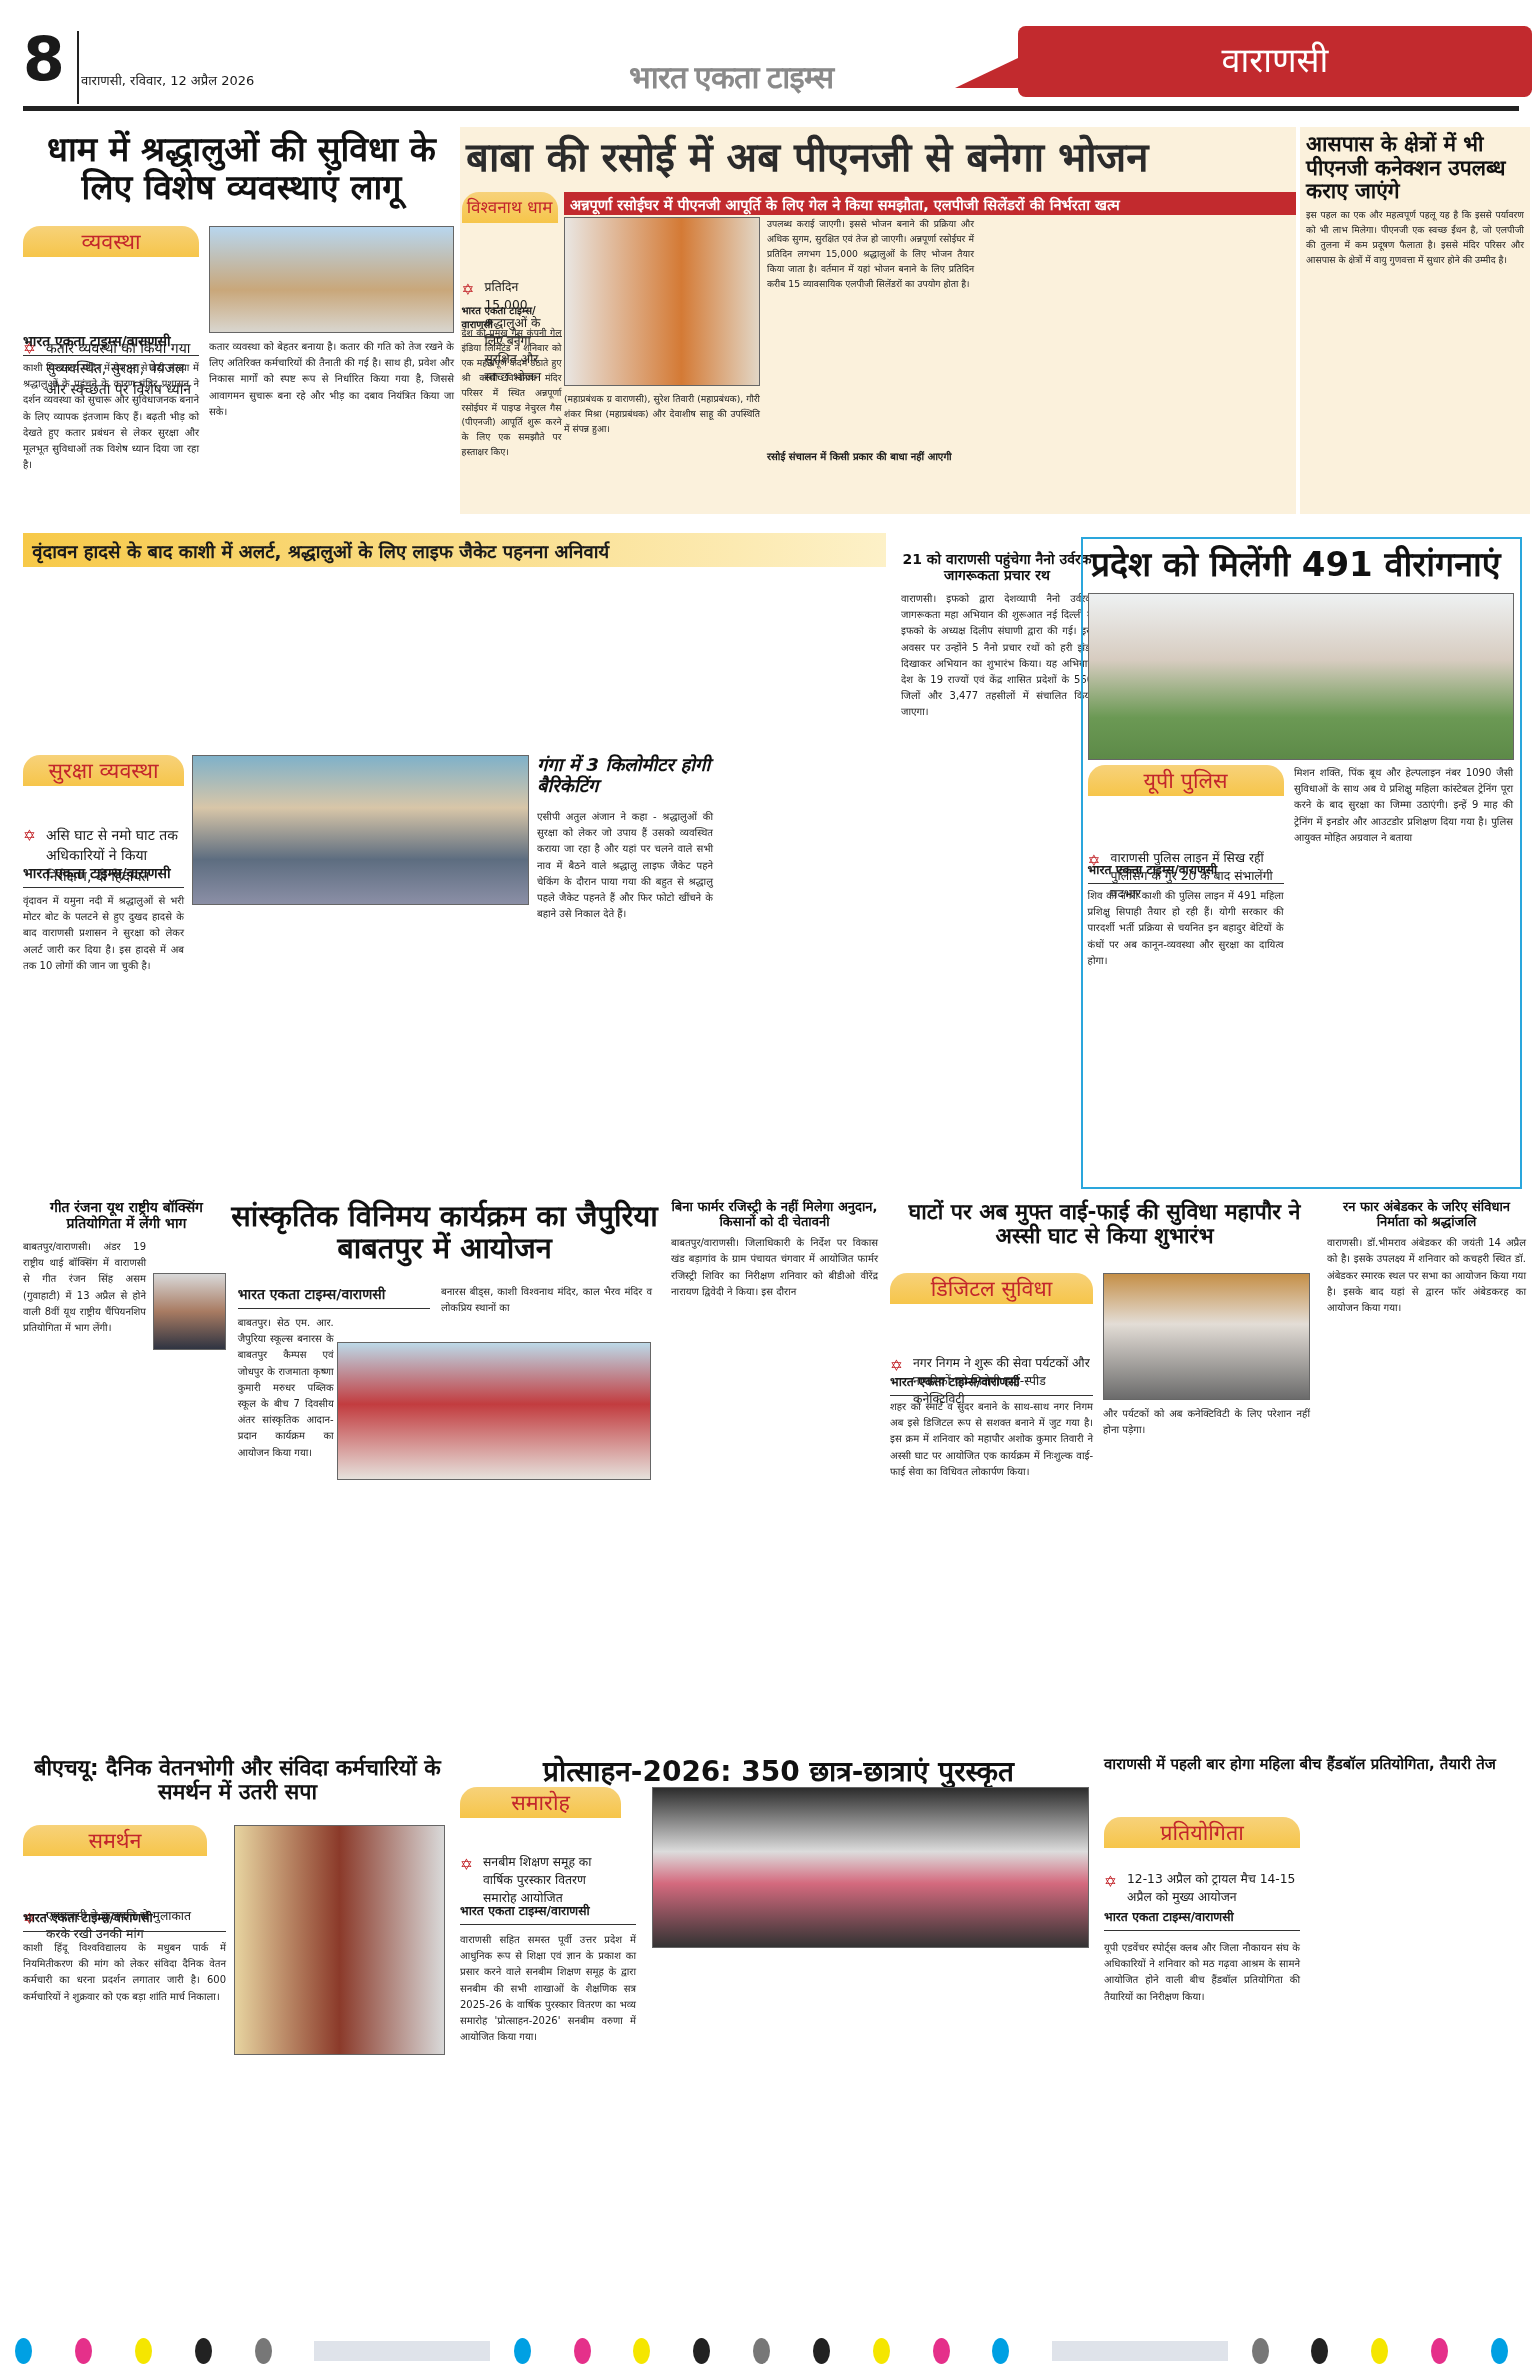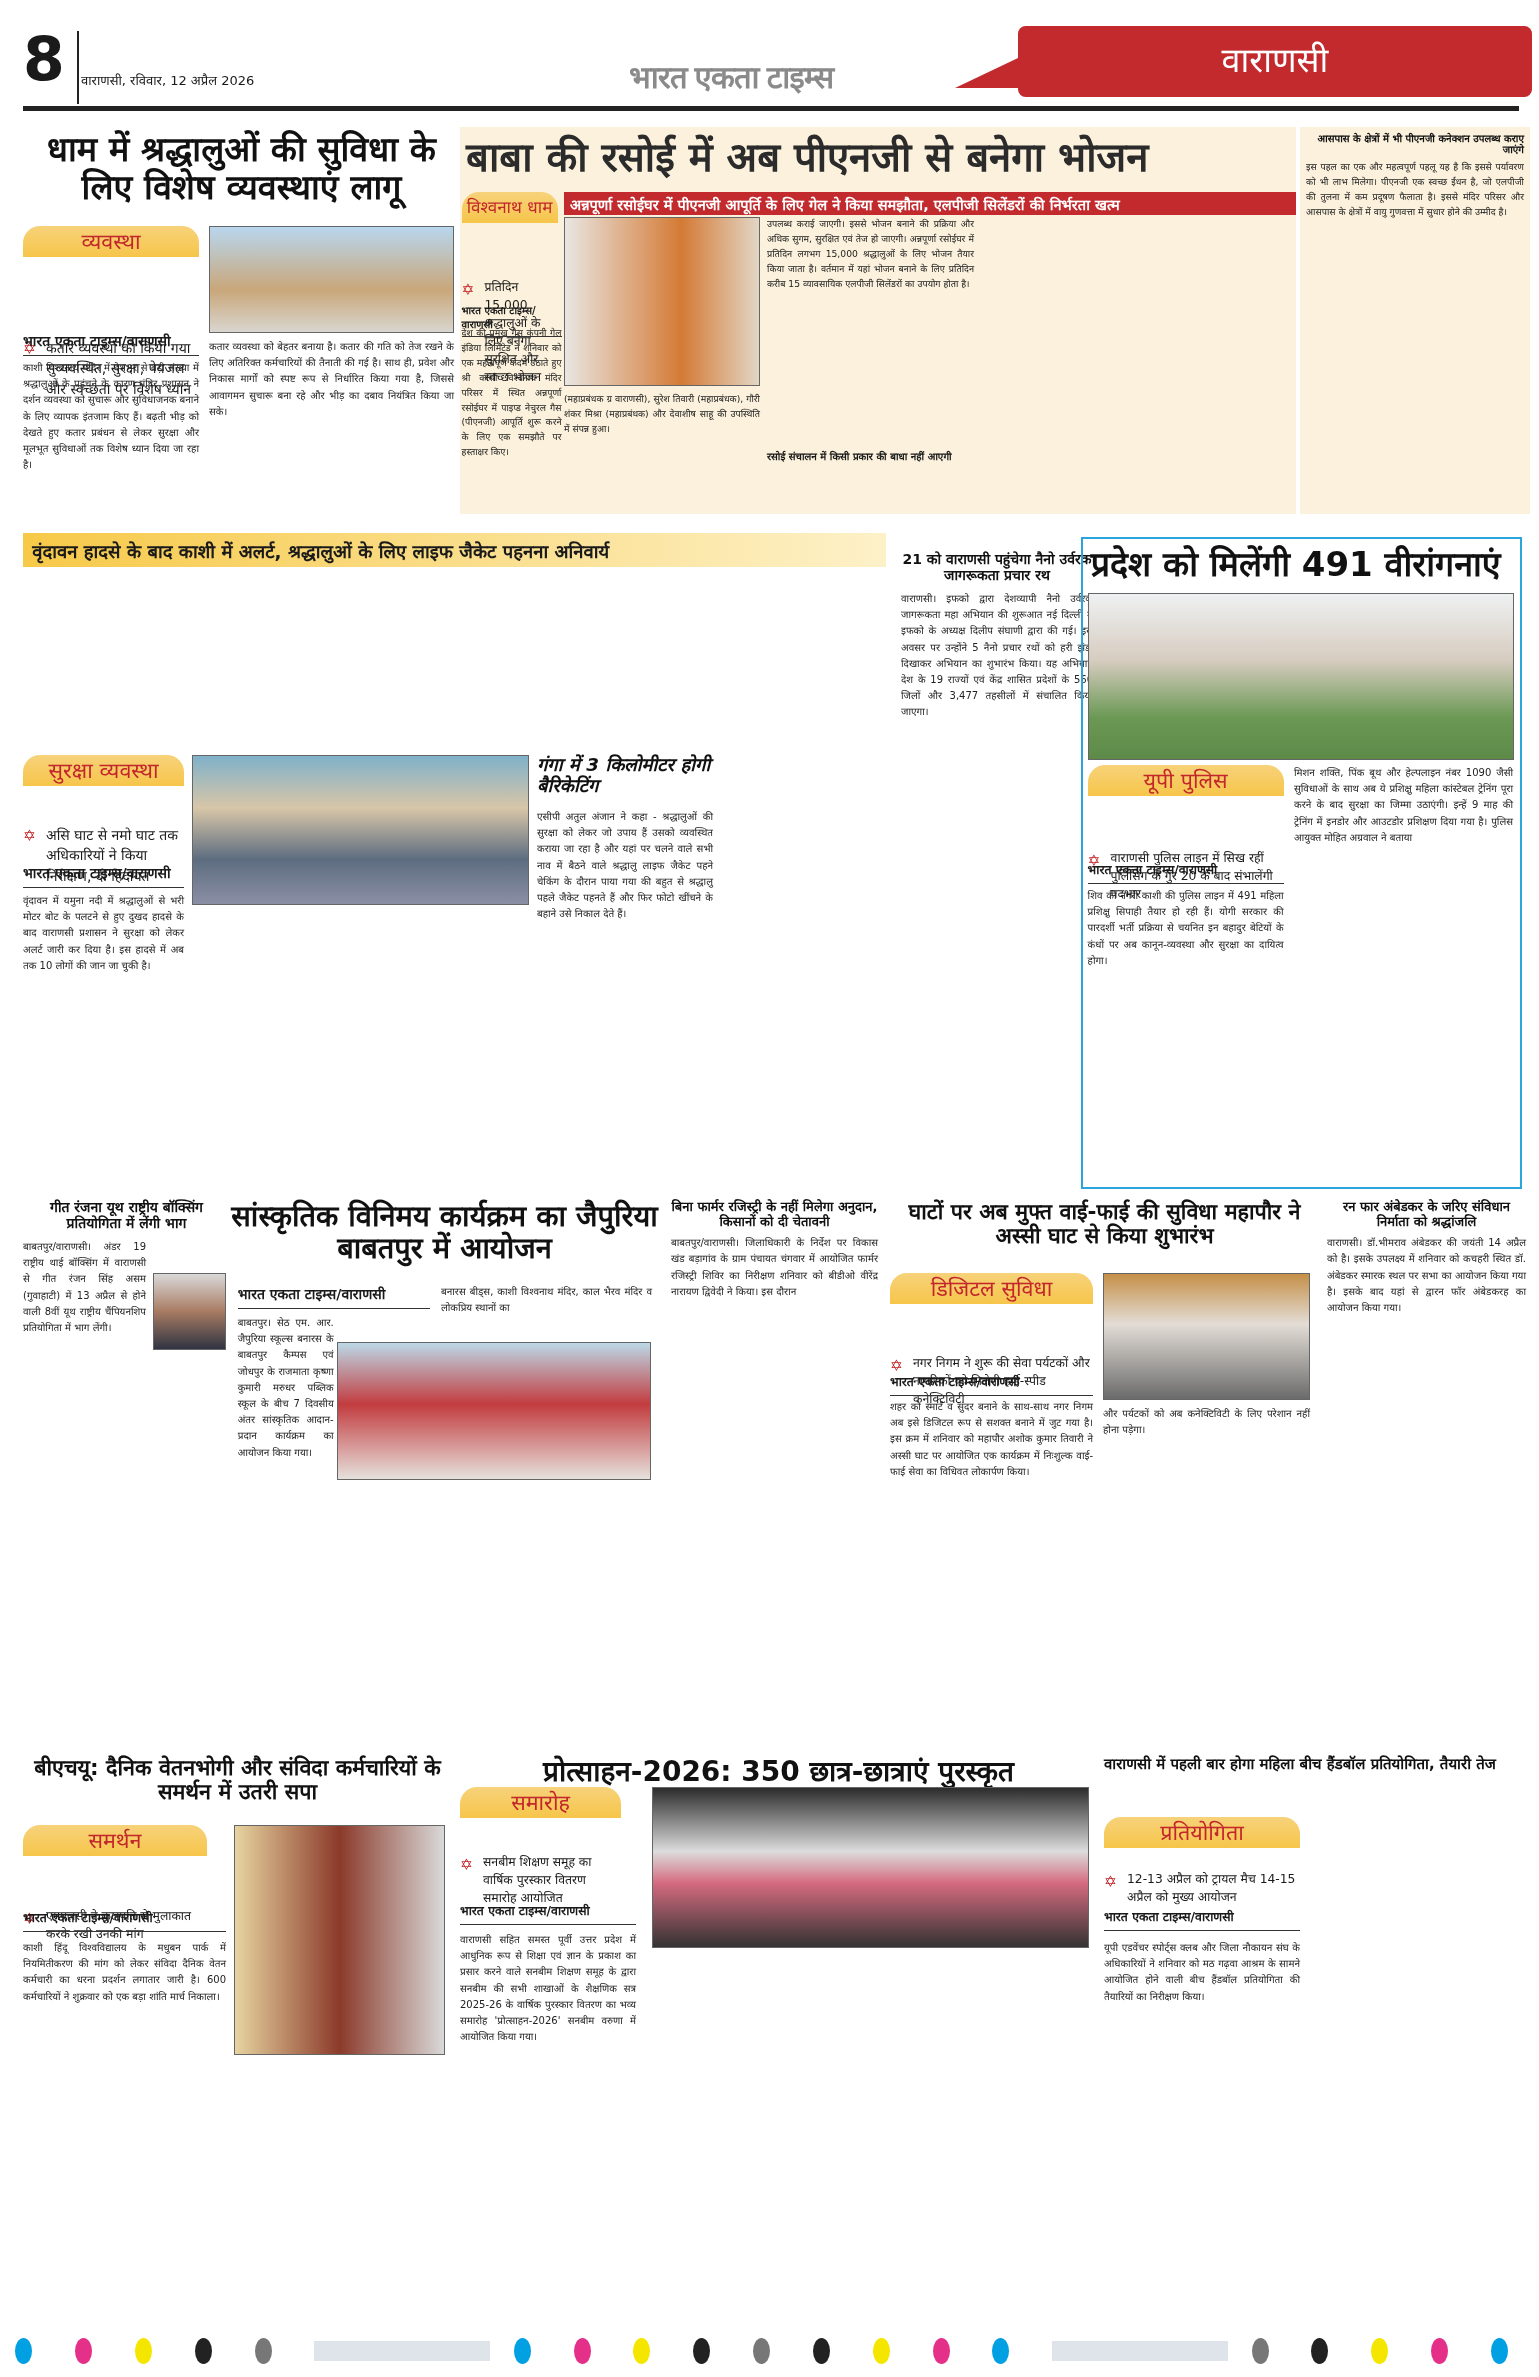--- a/index.html
+++ b/index.html
@@ -54,21 +54,21 @@
   <div class="abs bullet" style="left:1.5px;top:100px;width:100px;font-size:12.3px"><span class="star">✡</span><span>प्रतिदिन 15,000 श्रद्धालुओं के लिए बनेगा सुरक्षित और स्वच्छ भोजन</span></div>
   <div class="abs byline" style="left:1.5px;top:176px;width:100px;font-size:10px">भारत एकता टाइम्स/वाराणसी</div>
   <div class="abs body" style="left:1.5px;top:199px;width:100px;font-size:9.2px">देश की प्रमुख गैस कंपनी गेल इंडिया लिमिटेड ने शनिवार को एक महत्वपूर्ण कदम उठाते हुए श्री काशी विश्वनाथ मंदिर परिसर में स्थित अन्नपूर्णा रसोईघर में पाइप्ड नेचुरल गैस (पीएनजी) आपूर्ति शुरू करने के लिए एक समझौते पर हस्ताक्षर किए।</div>
   <div class="abs photo" style="left:104px;top:90px;width:196px;height:169px;background:linear-gradient(90deg,#e9e6e2,#d47a35 60%,#e2d6c5)"></div>
   <div class="abs body" style="left:104px;top:265px;width:196px;font-size:9.2px">(महाप्रबंधक ग्र वाराणसी), सुरेश तिवारी (महाप्रबंधक), गौरी शंकर मिश्रा (महाप्रबंधक) और देवाशीष साहू की उपस्थिति में संपन्न हुआ।</div>
   <div class="abs body" style="left:307px;top:90px;width:207px;font-size:9.2px">उपलब्ध कराई जाएगी। इससे भोजन बनाने की प्रक्रिया और अधिक सुगम, सुरक्षित एवं तेज हो जाएगी। अन्नपूर्णा रसोईघर में प्रतिदिन लगभग 15,000 श्रद्धालुओं के लिए भोजन तैयार किया जाता है। वर्तमान में यहां भोजन बनाने के लिए प्रतिदिन करीब 15 व्यावसायिक एलपीजी सिलेंडरों का उपयोग होता है।</div>
   <div class="abs" style="left:307px;top:322px;width:207px;font-size:10px;font-weight:bold">रसोई संचालन में किसी प्रकार की बाधा नहीं आएगी</div>
 </div>
 
 <div class="abs cream" style="left:1300px;top:127px;width:230px;height:387px;padding:6.1px">
-  <div class="hl" style="font-size:10px;text-align:right">आसपास के क्षेत्रों में भी पीएनजी कनेक्शन उपलब्ध कराए जाएंगे</div>
+  <div class="hl" style="font-size:21px;text-align:left">आसपास के क्षेत्रों में भी पीएनजी कनेक्शन उपलब्ध कराए जाएंगे</div>
   <div class="body" style="margin-top:4.6px;font-size:9.2px">इस पहल का एक और महत्वपूर्ण पहलू यह है कि इससे पर्यावरण को भी लाभ मिलेगा। पीएनजी एक स्वच्छ ईंधन है, जो एलपीजी की तुलना में कम प्रदूषण फैलाता है। इससे मंदिर परिसर और आसपास के क्षेत्रों में वायु गुणवत्ता में सुधार होने की उम्मीद है।</div>
 </div>
 
 <div class="abs" style="left:23px;top:533px;width:882px;height:652px">
   <div class="yellowstrip" style="width:863px;font-size:18.4px">वृंदावन हादसे के बाद काशी में अलर्ट, श्रद्धालुओं के लिए लाइफ जैकेट पहनना अनिवार्य</div>
   <div class="abs tag" style="left:0;top:222px;width:161px;height:31px;line-height:31px">सुरक्षा व्यवस्था</div>
   <div class="abs bullet" style="left:0;top:258px;width:161px"><span class="star">✡</span><span>असि घाट से नमो घाट तक अधिकारियों ने किया निरीक्षण, दी हिदायत</span></div>
   <div class="abs byline" style="left:0;top:330px;width:161px">भारत एकता टाइम्स/वाराणसी</div>
   <div class="abs body" style="left:0;top:360px;width:161px">वृंदावन में यमुना नदी में श्रद्धालुओं से भरी मोटर बोट के पलटने से हुए दुखद हादसे के बाद वाराणसी प्रशासन ने सुरक्षा को लेकर अलर्ट जारी कर दिया है। इस हादसे में अब तक 10 लोगों की जान जा चुकी है।</div>
   <div class="abs photo" style="left:169px;top:222px;width:337px;height:150px;background:linear-gradient(#7fb1c9,#d8c6a8 35%,#5d6d80 70%,#8b8fa6)"></div>

